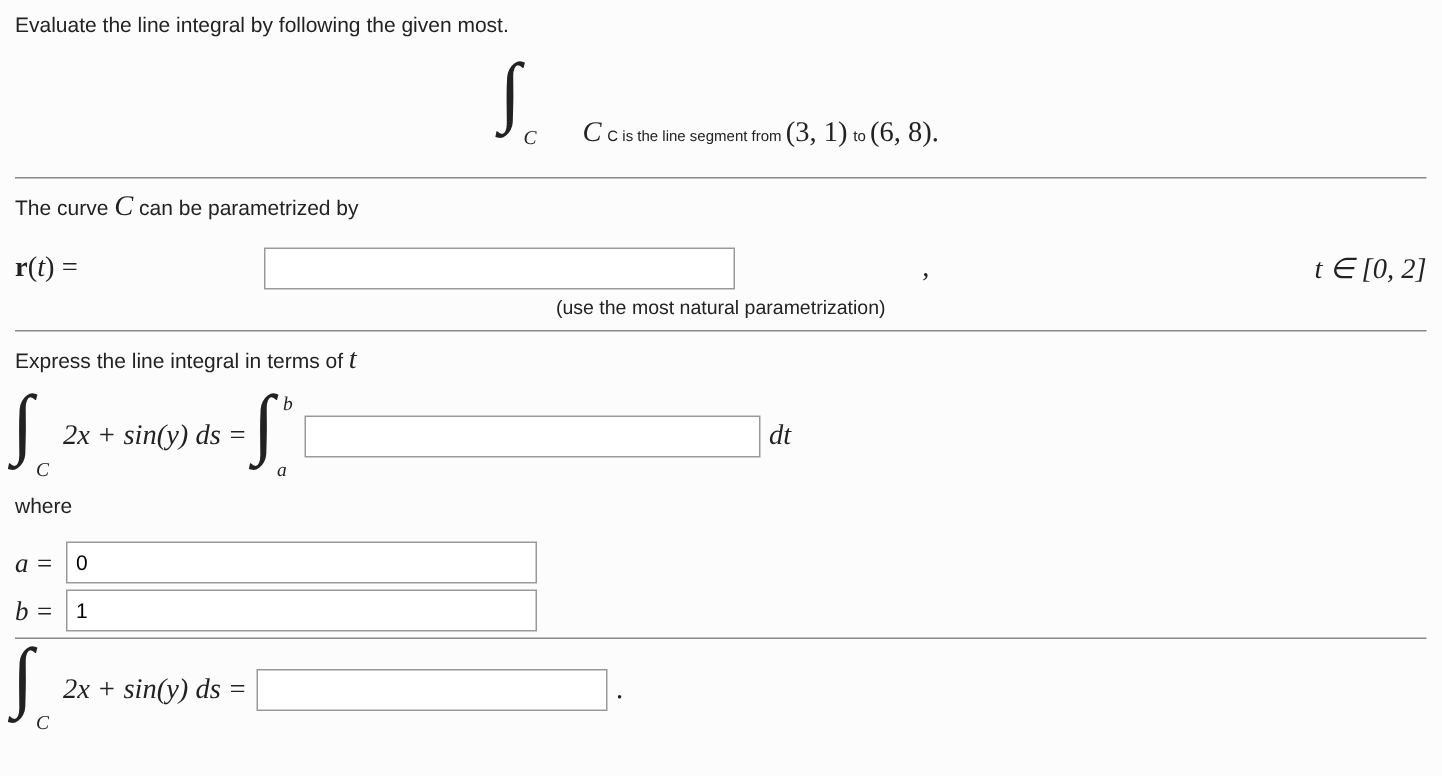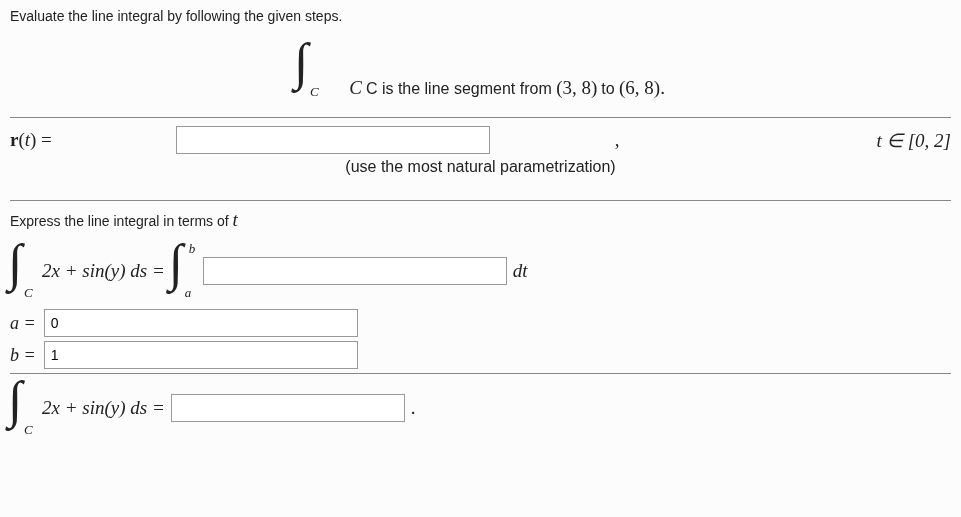--- a/index.html
+++ b/index.html
@@ -30,23 +30,23 @@
     margin: 6px 0 16px 0;
   }
   .param-row {
     display: flex;
     justify-content: space-between;
     align-items: center;
     gap: 10px;
   }
   .hint-row {
     text-align: center;
-    font-size: 16px;
+    font-size: 13px;
     margin-top: 4px;
-    margin-bottom: 24px;
+    margin-bottom: 8px;
   }
   input[type="text"] {
     font-family: Arial, Helvetica, sans-serif;
     font-size: 14px;
     padding: 4px 6px;
     border: 1px solid #999;
     background: #fff;
     height: 18px;
     box-sizing: content-box;
   }
@@ -108,49 +108,52 @@
     gap: 6px;
     margin: 10px 0 14px 0;
   }
   .ab-row {
     display: flex;
     align-items: center;
     gap: 8px;
     margin: 4px 0;
   }
   .inline-text {
-    font-size: 16px;
+    font-size: 10px;
   }
 </style>
 </head>
 <body>
 
 <div class="page">
 
-  <div class="instruction">Evaluate the line integral by following the given steps.</div>
+  <div class="instruction">Evaluate the line integral by following the given most.</div>
 
   <div class="problem-statement">
     <span class="integral-block">
       <span class="int-sign">
         <span class="int-glyph">∫</span>
         <span class="int-sub">C</span>
       </span>
     </span>
     &nbsp;&nbsp;&nbsp;&nbsp;&nbsp;
     <span>
       <span class="math italic">C</span>
       <span class="inline-text">C is the line segment from </span>
-      <span class="math">(3, 8)</span>
+      <span class="math">(3, 1)</span>
       <span class="inline-text"> to </span>
       <span class="math">(6, 8).</span>
     </span>
   </div>
 
   <hr class="hr">
 
+  <div class="section-label">
+    <span>The curve </span><span class="math italic">C</span><span> can be parametrized by</span>
+  </div>
 
   <div class="param-row">
     <span class="math"><span class="math-bold">r</span>(<span class="italic">t</span>) = </span>
     <input type="text" class="input-wide" style="">
     <span class="math">,</span>
     &nbsp;&nbsp;
     <span class="math italic">t ∈ [0, 2]</span>
   </div>
   <div class="hint-row">(use the most natural parametrization)</div>
 
@@ -170,20 +173,21 @@
     </span>
     <span class="int-sign">
       <span class="int-glyph">∫</span>
       <span class="int-sub">a</span>
       <span class="int-sup">b</span>
     </span>
     <input type="text" class="input-med" style="">
     <span class="math italic">dt</span>
   </div>
 
+  <div class="section-label">where</div>
 
   <div class="ab-row">
     <span class="math-sm italic">a = </span>
     <input type="text" class="input-sm" value="0" style="">
   </div>
   <div class="ab-row">
     <span class="math-sm italic">b = </span>
     <input type="text" class="input-sm" value="1" style="">
   </div>
 

